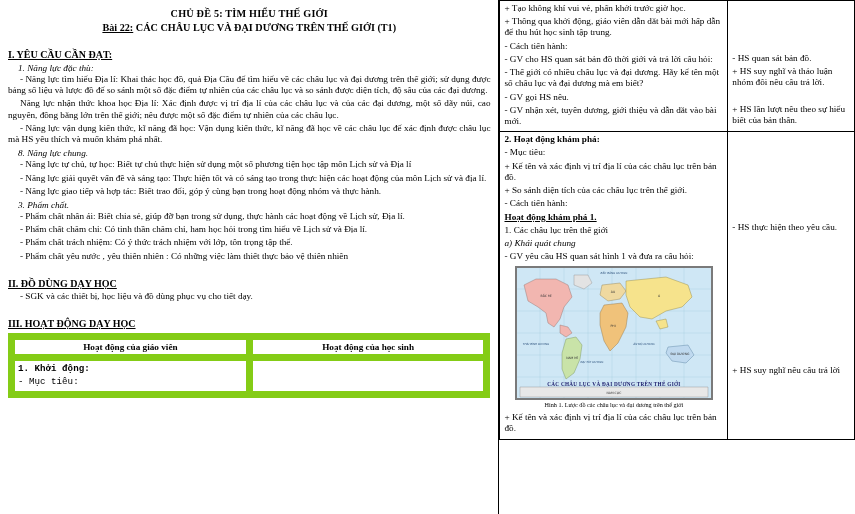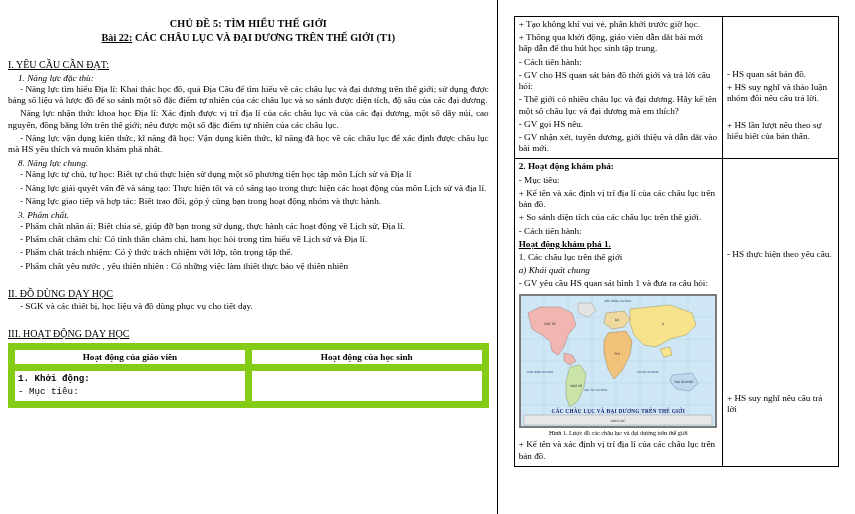--- a/index.html
+++ b/index.html
@@ -18,27 +18,27 @@
   .page {
     position: relative;
     width: 855px;
     height: 514px;
     display: flex;
     box-sizing: border-box;
   }
   .col-left {
     width: 548px;
     box-sizing: border-box;
-    padding: 18px 8px 0 8px;
+    padding: 8px 8px 0 8px;
     position: relative;
   }
   .col-right {
     width: 393px;
     box-sizing: border-box;
-    padding: 16px;
+    padding: 0;
     position: relative;
     border-left: 1px solid #000;
   }
   .b { font-weight: bold; }
   .i { font-style: italic; }
   .u { text-decoration: underline; }
   .title-1 {
     font-weight: bold;
     text-align: center;
     font-size: 10.2px;
@@ -46,21 +46,21 @@
     margin-bottom: 3px;
   }
   .title-2 {
     text-align: center;
     font-size: 10.2px;
     margin-bottom: 7px;
   }
   .title-2 .lead { font-weight: bold; text-decoration: underline; }
   .title-2 .rest { font-weight: bold; }
   .h-section {
-    font-weight: normal;
+    font-weight: bold;
     font-size: 10px;
     margin: 16px 0 2px 0;
   }
   .h-sub {
     font-weight: normal;
     font-style: italic;
     margin: 3px 0 1px 10px;
   }
   p.para {
     margin: 0 0 2px 0;
@@ -181,21 +181,21 @@
 
   <div class="col-right">
     <table class="rtable">
       <tbody>
           <tr>
         <td class="c1">
           <p>+ Tạo không khí vui vẻ, phấn khởi trước giờ học.</p>
           <p>+ Thông qua khởi động, giáo viên dẫn dắt bài mới hấp dẫn để thu hút học sinh tập trung.</p>
           <p>- Cách tiến hành:</p>
           <p>- GV cho HS quan sát bản đồ thời giới và trả lời câu hỏi:</p>
-          <p>- Thế giới có nhiều châu lục và đại dương. Hãy kể tên một số châu lục và đại dương mà em thích?</p>
+          <p>- Thế giới có nhiều châu lục và đại dương. Hãy kể tên một số châu lục và đại dương mà em biết?</p>
           <p>- GV gọi HS nêu.</p>
           <p>- GV nhận xét, tuyên dương, giới thiệu và dẫn dắt vào bài mới.</p>
         </td>
         <td class="c2">
           <p style="height:11px"></p>
           <p style="height:22px"></p>
           <p style="height:11px"></p>
           <p>- HS quan sát bản đồ.</p>
           <p>+ HS suy nghĩ và thảo luận nhóm đôi nêu câu trả lời.</p>
           <p style="height:11px"></p>

